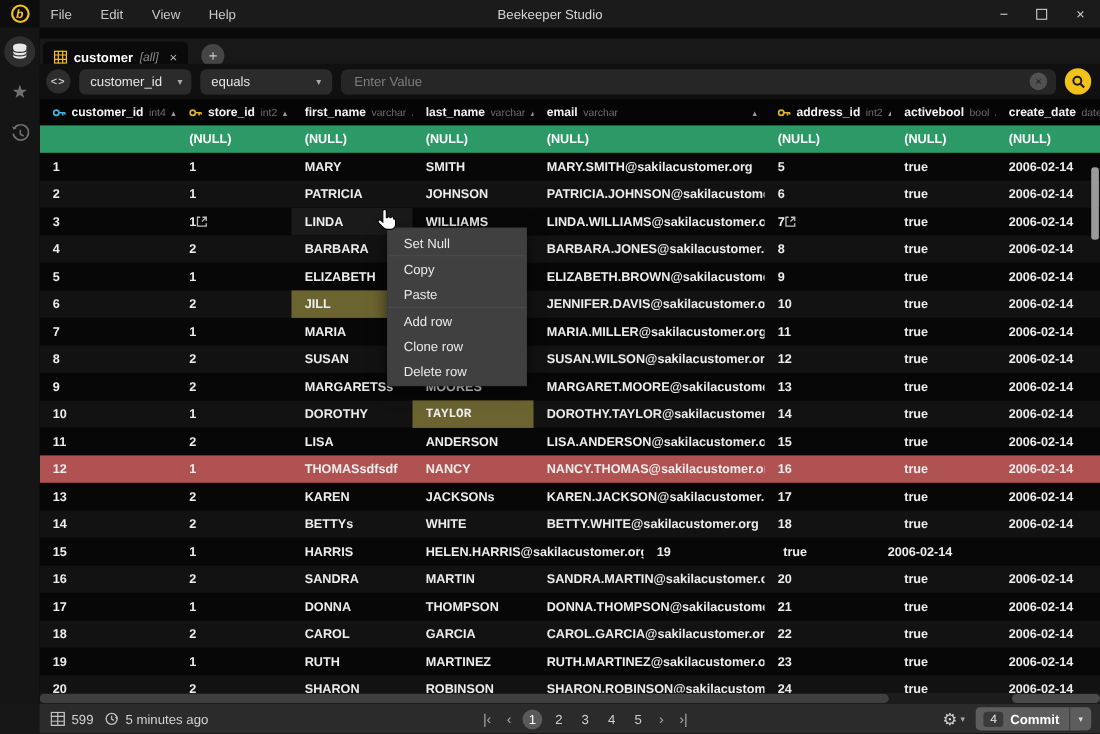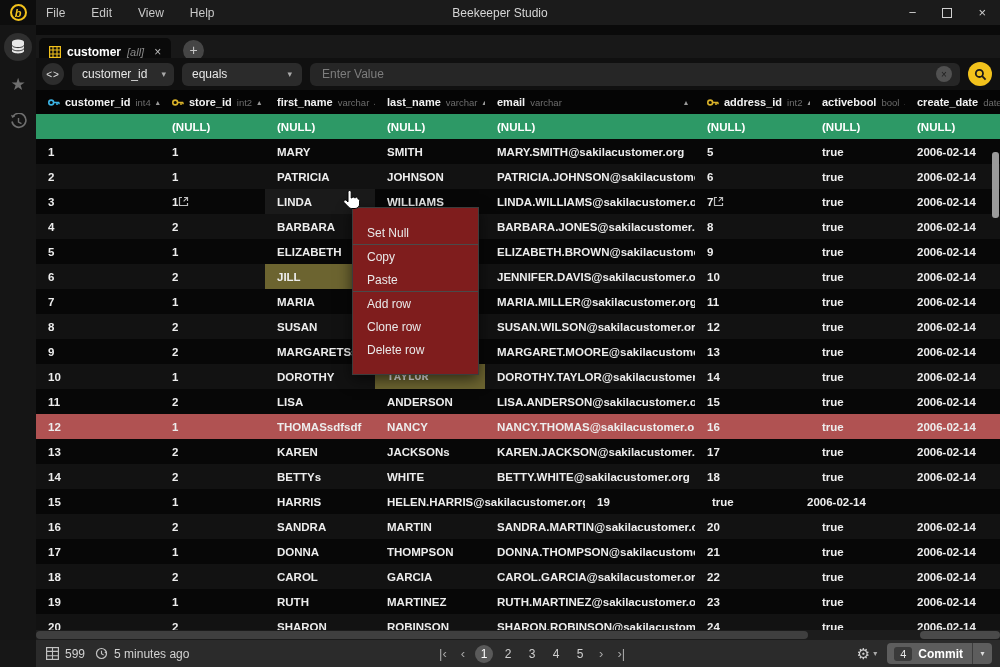--- a/index.html
+++ b/index.html
@@ -64,21 +64,21 @@
   .cell.edited { background:#6c6430; }
   .cell.sel { background:#1a1a1a; }
 
   
   .vscroll { position:absolute; top:152px; right:1px; width:7px; height:66px; background:#9a9a9a; border-radius:3px; z-index:15; }
   .hscroll-track { position:absolute; left:36px; right:0; bottom:27px; height:10px; background:#1c1c1c; z-index:16; }
   .hscroll-thumb { position:absolute; left:0; top:1px; height:8px; width:772px; background:#3f3f3f; border-radius:4px; }
   .hscroll-corner { position:absolute; right:0; top:1px; height:8px; width:80px; background:#4a4a4a; border-radius:4px; }
 
   
-  .ctx { position:absolute; left:352px; top:207px; width:127px; background:#7f1d1d; border:1px solid #3c3c3c; box-shadow:0 4px 14px rgba(0,0,0,.6); z-index:40; padding:13px 0; }
+  .ctx { position:absolute; left:352px; top:207px; width:127px; background:#404040; border:1px solid #3c3c3c; box-shadow:0 4px 14px rgba(0,0,0,.6); z-index:40; padding:1px 0; }
   .ctx-item { height:23px; display:flex; align-items:center; padding-left:14px; font-size:12px; color:#e9e9e9; cursor:pointer; }
   .ctx-div { height:1px; background:#4a4a4a; margin:0; }
 
   
   .cursor { position:absolute; left:341px; top:190px; z-index:50; pointer-events:none; }
 
   
   .statusbar { position:absolute; left:0; right:0; bottom:0; height:27px; background:#2b2b2b; display:flex; align-items:center; z-index:30; }
   .sb-left-block { width:36px; height:27px; background:#171717; }
   .st-group { display:flex; align-items:center; gap:6px; margin-left:10px; font-size:12px; color:#d2d2d2; }

